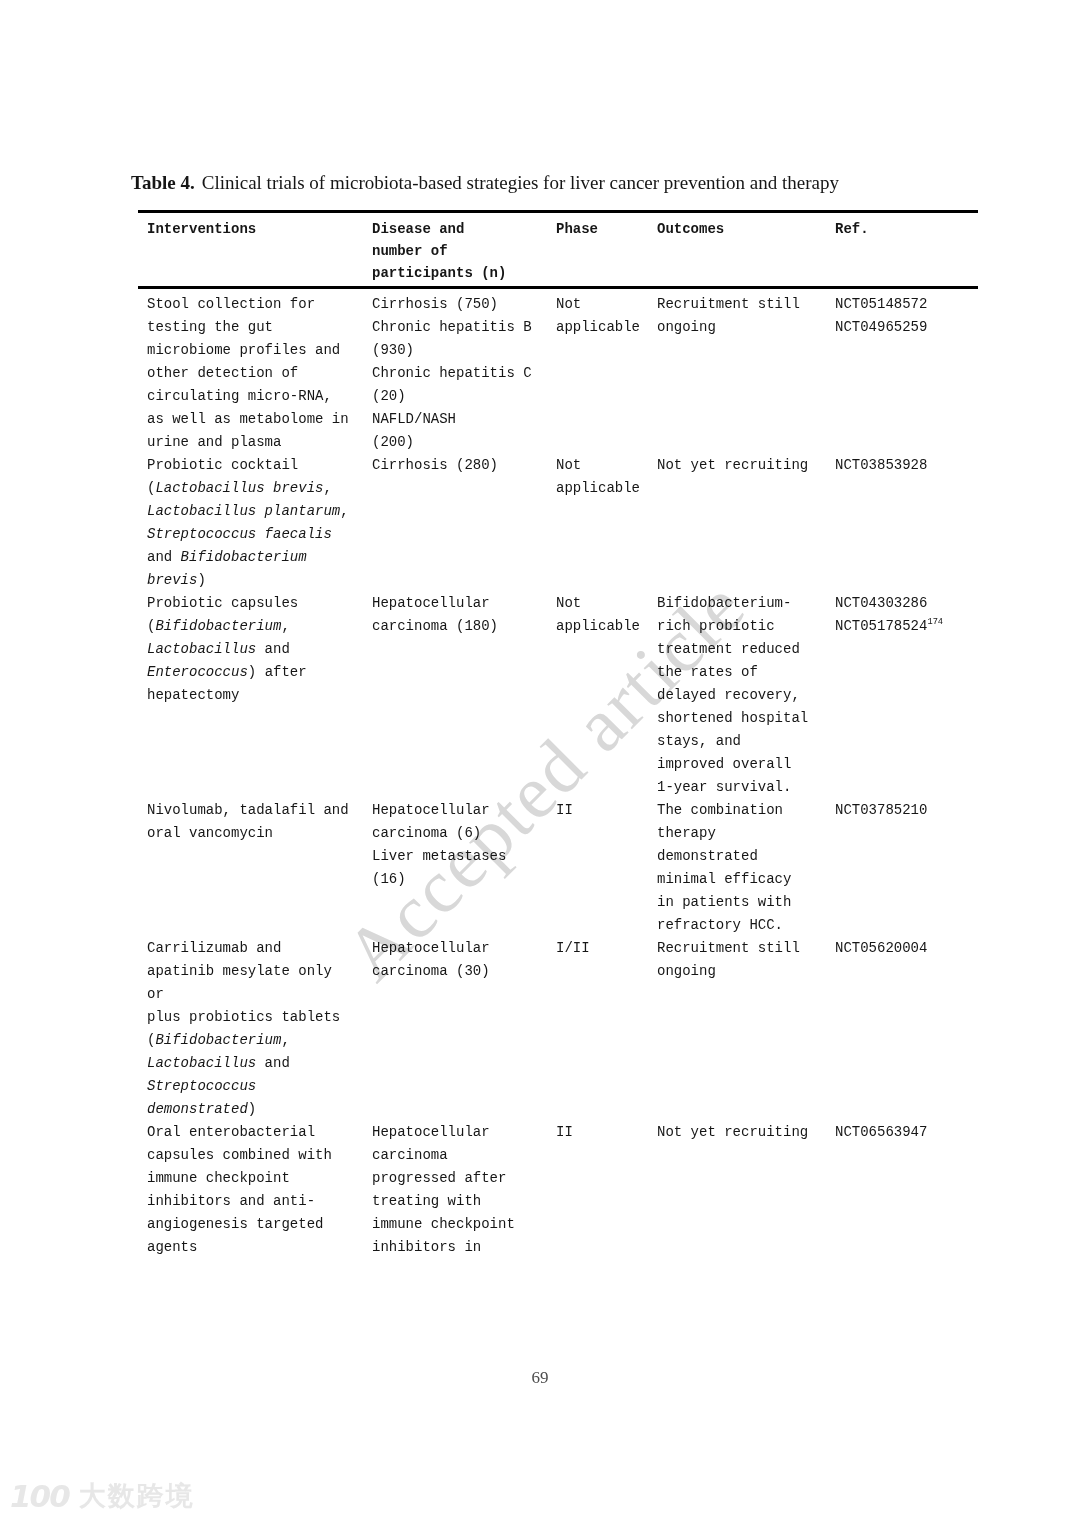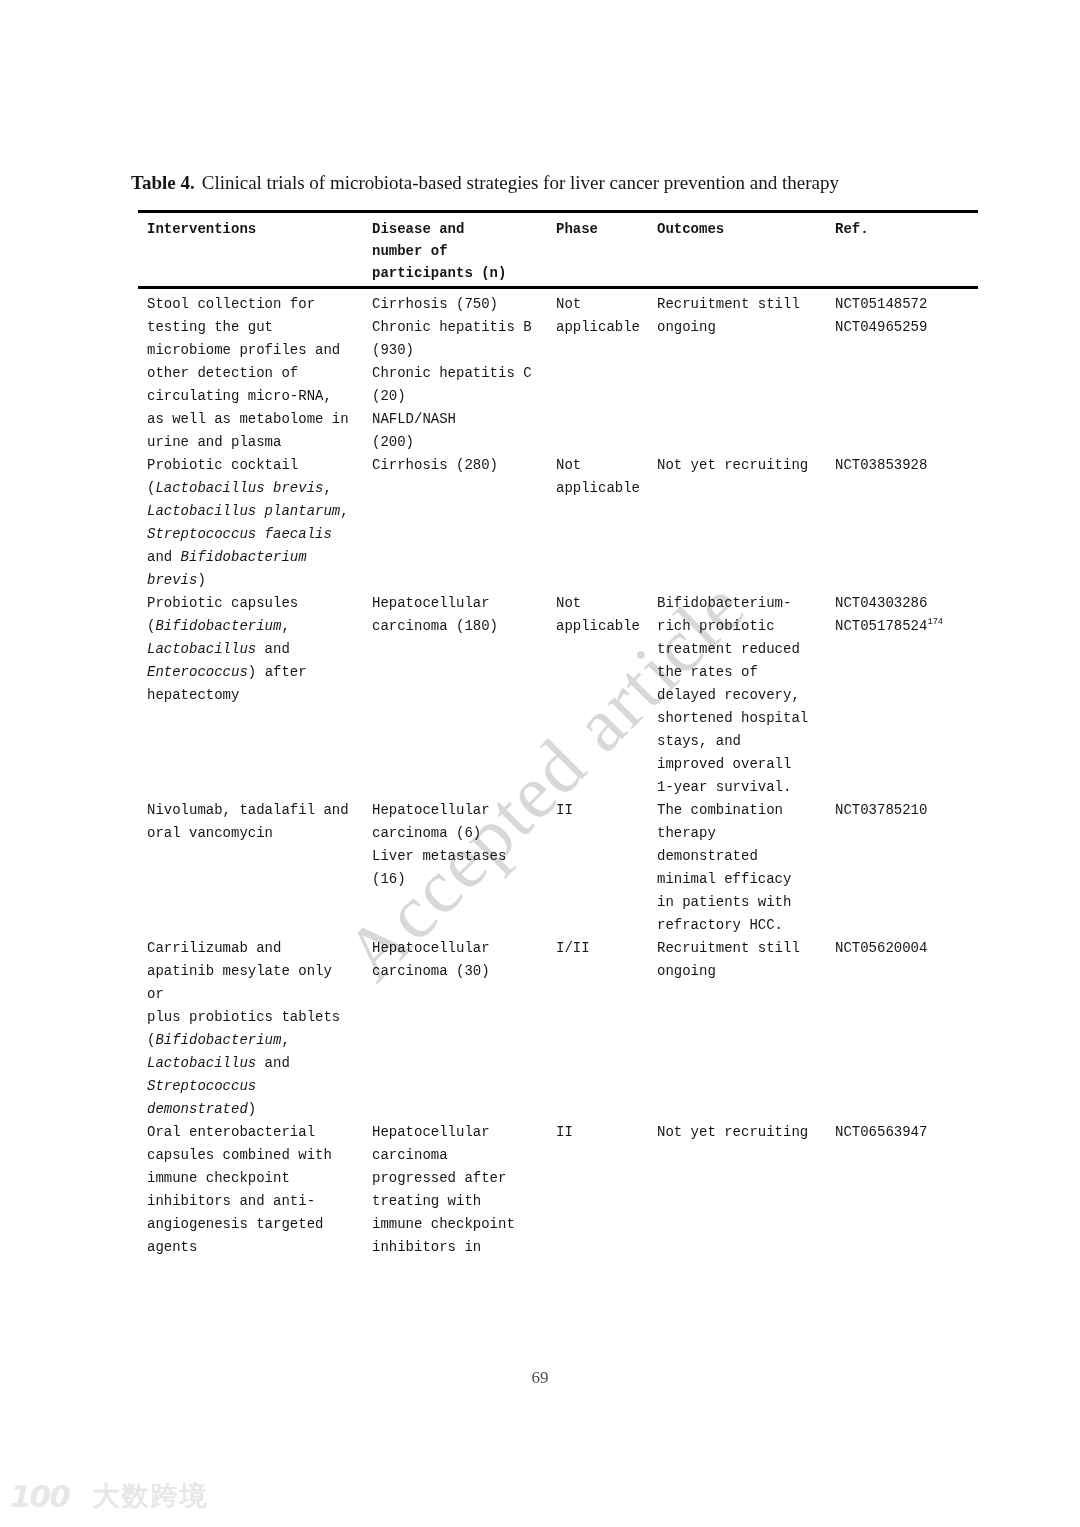--- a/index.html
+++ b/index.html
@@ -78,21 +78,21 @@
     font-size: 17px;
     color: #4d4d4d;
     z-index: 1;
   }
   .footer-logo {
     position: absolute;
     left: 10px;
     top: 1478px;
     display: flex;
     align-items: center;
-    gap: 24px;
+    gap: 10px;
     color: #e7e7e7;
     font-weight: bold;
     z-index: 0;
     user-select: none;
   }
   .footer-logo-icon {
     font-size: 31px;
     font-style: italic;
     letter-spacing: -2px;
     font-family: "DejaVu Sans", "Liberation Sans", sans-serif;

